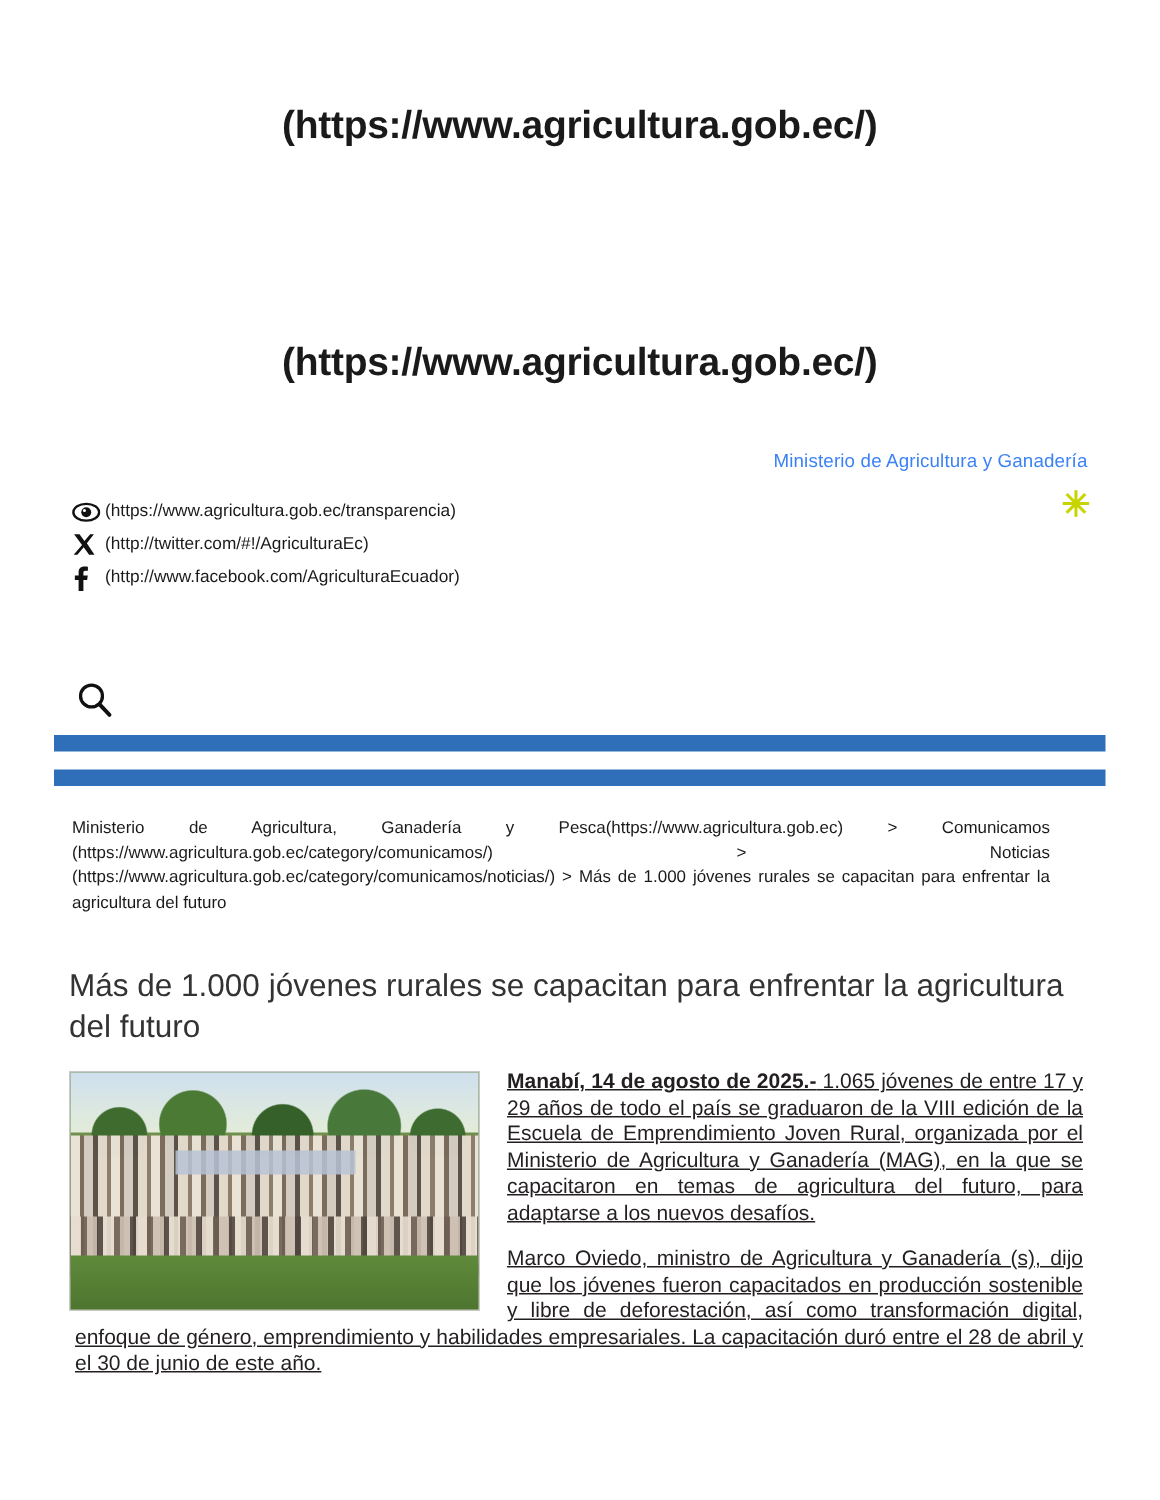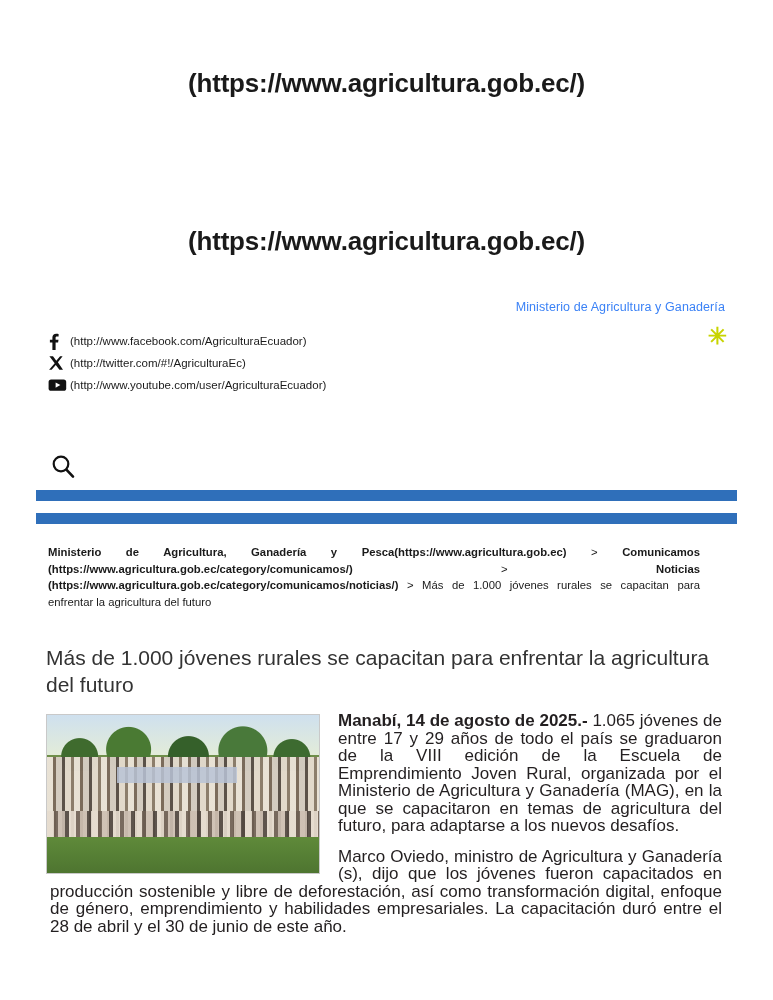--- a/index.html
+++ b/index.html
@@ -120,21 +120,21 @@
   .breadcrumb {
     position: absolute;
     top: 544px;
     left: 48px;
     width: 652px;
     font-size: 11.3px;
     line-height: 16.5px;
     color: #1a1a1a;
     text-align: justify;
   }
-  .breadcrumb b { font-weight: bold; }
+  .breadcrumb b { font-weight: normal; }
 
   
   .article-title {
     position: absolute;
     top: 644px;
     left: 46px;
     width: 668px;
     font-size: 21px;
     line-height: 27px;
     color: #333333;
@@ -192,71 +192,73 @@
         #e6dccf 0 7px, #6d5e52 7px 11px, #cdbfb2 11px 18px, #4f453e 18px 22px);
     opacity: 0.9;
   }
   .photo .banner {
     position: absolute; top: 52px; left: 70px; width: 120px; height: 16px;
     background: #b9c3d6; opacity: .85;
   }
 
   .article-body p {
     margin: 0 0 13px 4px;
-    font-size: 17px;
+    font-size: 14px;
     line-height: 17.5px;
     color: #231f20;
     text-align: justify;
+    text-decoration: underline;
   }
   .article-body p b { font-weight: bold; }
   .clearfix::after { content: ""; display: block; clear: both; }
 </style>
 </head>
 <body>
 
 <div class="page">
 
   <div class="logo-link-1">(https://www.agricultura.gob.ec/)</div>
 
   <div class="logo-link-2">(https://www.agricultura.gob.ec/)</div>
 
   <div class="ministry-label">Ministerio de Agricultura y Ganadería</div>
 
   <div class="asterisk-mark">✳</div>
 
   <div class="social-list">
 
+    <div class="social-row">
+      <span class="social-icon">
+        <svg width="19" height="15" viewBox="0 0 19 15" aria-hidden="true">
+          <ellipse cx="9.5" cy="7.5" rx="8.6" ry="5.6" fill="none" stroke="#111" stroke-width="1.6"></ellipse>
+          <circle cx="9.5" cy="7.5" r="3.3" fill="#111"></circle>
+          <circle cx="8.3" cy="6.3" r="1" fill="#fff"></circle>
+        </svg>
+      </span>
+      <span class="social-text">(https://www.agricultura.gob.ec/transparencia)</span>
+    </div>
+
+    <div class="social-row">
+      <span class="social-icon">
+        <svg width="16" height="16" viewBox="0 0 16 16" aria-hidden="true">
+          <path d="M1.4 1.2h3.6l3.3 4.5 3.8-4.5h2.5L9.9 7.2l5.1 7.6h-3.6L7.8 9.9 3.6 14.8H1.1l5.6-6.5L1.4 1.2z" fill="#111"></path>
+        </svg>
+      </span>
+      <span class="social-text">(http://twitter.com/#!/AgriculturaEc)</span>
+    </div>
 
     <div class="social-row">
       <span class="social-icon">
         <svg width="12" height="17" viewBox="0 0 12 17" aria-hidden="true">
           <path d="M7.6 17V9.6h2.5l.4-2.9H7.6V4.9c0-.8.2-1.4 1.4-1.4h1.6V.9C10.3.8 9.3.7 8.2.7 5.9.7 4.4 2.1 4.4 4.6v2.1H1.9v2.9h2.5V17h3.2z" fill="#111"></path>
         </svg>
       </span>
       <span class="social-text">(http://www.facebook.com/AgriculturaEcuador)</span>
     </div>
 
-    <div class="social-row">
-      <span class="social-icon">
-        <svg width="16" height="16" viewBox="0 0 16 16" aria-hidden="true">
-          <path d="M1.4 1.2h3.6l3.3 4.5 3.8-4.5h2.5L9.9 7.2l5.1 7.6h-3.6L7.8 9.9 3.6 14.8H1.1l5.6-6.5L1.4 1.2z" fill="#111"></path>
-        </svg>
-      </span>
-      <span class="social-text">(http://twitter.com/#!/AgriculturaEc)</span>
-    </div>
-
-    <div class="social-row">
-      <span class="social-icon">
-        <svg width="19" height="14" viewBox="0 0 19 14" aria-hidden="true">
-          <rect x="0.6" y="1.4" width="17.6" height="11.4" rx="2.6" fill="#111"></rect>
-          <path d="M7.6 4.4l4.8 2.7-4.8 2.7z" fill="#fff"></path>
-        </svg>
-      </span>
-      <span class="social-text">(http://www.youtube.com/user/AgriculturaEcuador)</span>
-    </div>
 
   </div>
 
   <div class="search-icon-wrap">
     <svg width="26" height="26" viewBox="0 0 26 26" aria-hidden="true">
       <circle cx="11" cy="11" r="7.3" fill="none" stroke="#111" stroke-width="2.2"></circle>
       <line x1="16.4" y1="16.6" x2="23" y2="23.6" stroke="#111" stroke-width="2.6" stroke-linecap="round"></line>
     </svg>
   </div>
 

